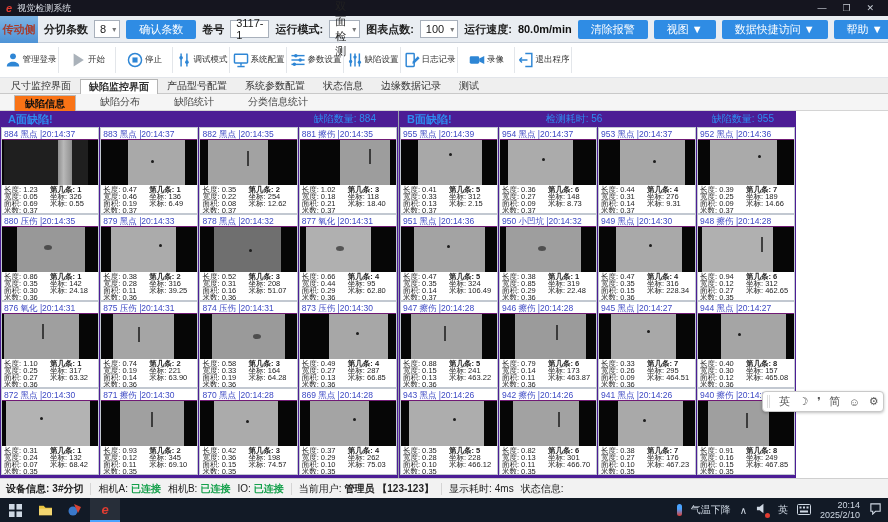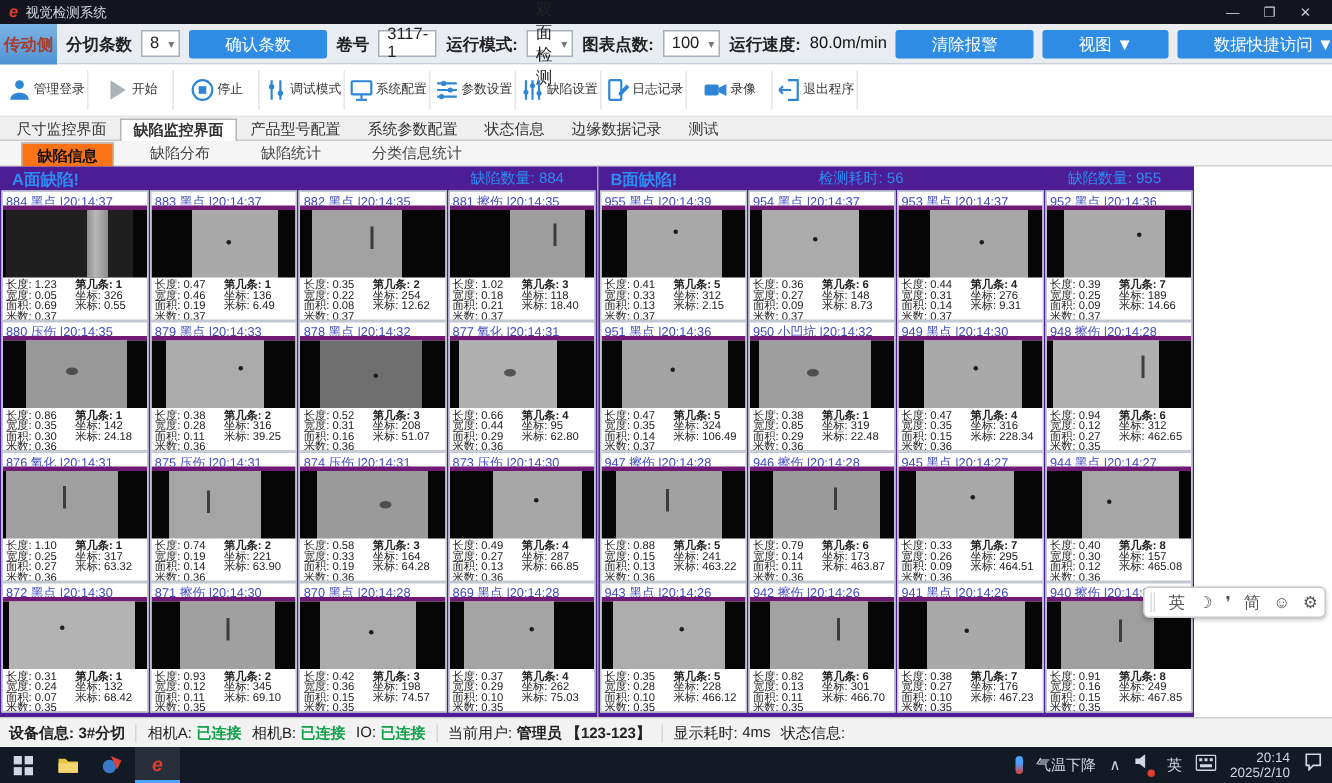--- a/index.html
+++ b/index.html
@@ -15,22 +15,22 @@
 
   
   .toolbar { height:27px; background:#e9edf2; border-bottom:1px solid #c9cfd8; display:flex; align-items:center; gap:6px; padding-right:0; }
   .sidetab { width:38px; height:27px; display:flex; align-items:center; justify-content:center; font-size:11px; font-weight:bold; flex:none; }
   .sidetab.drive { background:linear-gradient(#7db4e4,#4e93d6); color:#a63d2e; }
   .sidetab.oper { background:#2f8ce4; color:#fff; margin-left:auto; }
   .tlabel { font-size:11px; font-weight:bold; color:#222; white-space:nowrap; }
   .sel { height:18px; border:1px solid #a8b0bb; background:#fff; font-size:11px; display:flex; align-items:center; justify-content:space-between; padding:0 3px 0 5px; color:#222; }
   .sel .car { color:#777; font-size:8px; margin-left:6px; }
   .tinput { height:18px; border:1px solid #a8b0bb; background:#fff; font-size:11px; padding:0 5px; display:flex; align-items:center; color:#222; }
-  .bbtn { background:#2f8ce4; color:#fff; font-size:11px; height:19px; padding:0 24px; border-radius:2px; display:flex; align-items:center; white-space:nowrap; }
-  .speedval { font-size:11px; font-weight:normal; color:#111; }
+  .bbtn { background:#2f8ce4; color:#fff; font-size:11px; height:19px; padding:0 13px; border-radius:2px; display:flex; align-items:center; white-space:nowrap; }
+  .speedval { font-size:11px; font-weight:bold; color:#111; }
 
   
   .ribbon { height:35px; background:#fff; border-bottom:1px solid #e2e5ea; display:flex; align-items:center; padding:0 4px; }
   .rbtn { width:52px; height:33px; display:flex; flex-direction:row; align-items:center; justify-content:center; gap:1px; }
   .rbtn svg { display:block; }
   .rbtn .rlabel { font-size:8.5px; color:#333; white-space:nowrap; }
   .rdiv { width:1px; height:26px; background:#e3e6ea; margin:0 2px; flex:none; }
 
   
   .tabbar { height:16px; background:#efefef; border-bottom:1px solid #c9c9c9; display:flex; align-items:center; padding-left:2px; }
@@ -45,21 +45,21 @@
   .panel { width:444px; height:100%; }
   .panel + .panel { border-left:1px solid #98a0ab; }
   .phead { height:16px; display:flex; align-items:center; padding:0 8px; }
   .ptitle { font-size:11px; font-weight:bold; color:#2d8cf0; }
   .pmid { margin-left:auto; font-size:10px; color:#2d8cf0; }
   .pright { margin-left:auto; font-size:10px; color:#2d8cf0; padding-right:14px; }
   .phead .pmid { position:absolute; left:0; right:0; text-align:center; width:444px; pointer-events:none; }
   .phead { position:relative; }
   .grid { display:grid; grid-template-columns:repeat(4,1fr); grid-auto-rows:87px; gap:0px 1px; padding:0 1px; }
   .cell { border:1px solid #c2c8d1; background:#fff; overflow:hidden; }
-  .ch { height:12px; font-size:8.5px; color:#3d49c4; padding:1px 2px 0; white-space:nowrap; overflow:hidden; border-bottom:3px solid #701a75; }
+  .ch { height:12px; font-size:8.5px; color:#3d49c4; padding:1px 2px 0; white-space:nowrap; overflow:hidden; border-bottom:1px solid #701a75; }
   .thumb { height:45px; position:relative; }
   .mk { position:absolute; }
   .mk.dot { width:3px; height:3px; background:#1d1d1d; border-radius:50%; }
   .mk.vline { width:2px; height:15px; background:rgba(35,35,35,.8); }
   .mk.blob { width:8px; height:5px; background:rgba(45,45,45,.7); border-radius:50%; }
   .mk.band { width:15%; height:100%; top:0; background:linear-gradient(90deg,#8f8f8f,#b8b8b8 40%,#8f8f8f); }
   .stats { height:28px; display:flex; font-size:7.5px; line-height:7px; color:#222; padding:1px 2px; }
   .sc { width:50%; }
   .sc div { white-space:nowrap; }
   .sc.right div:first-child { font-weight:bold; }

